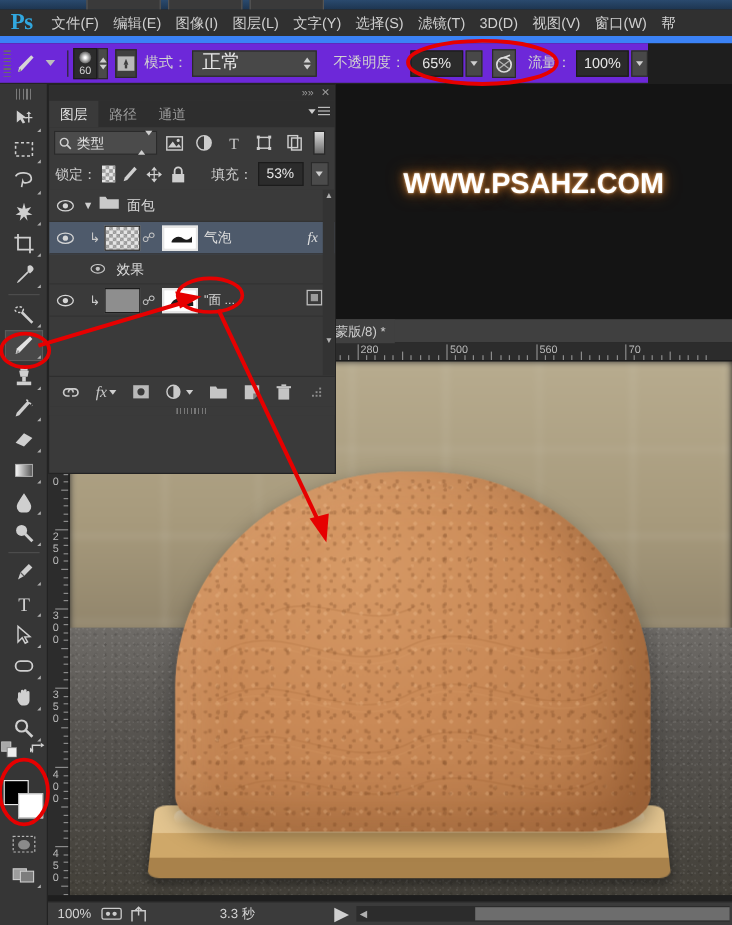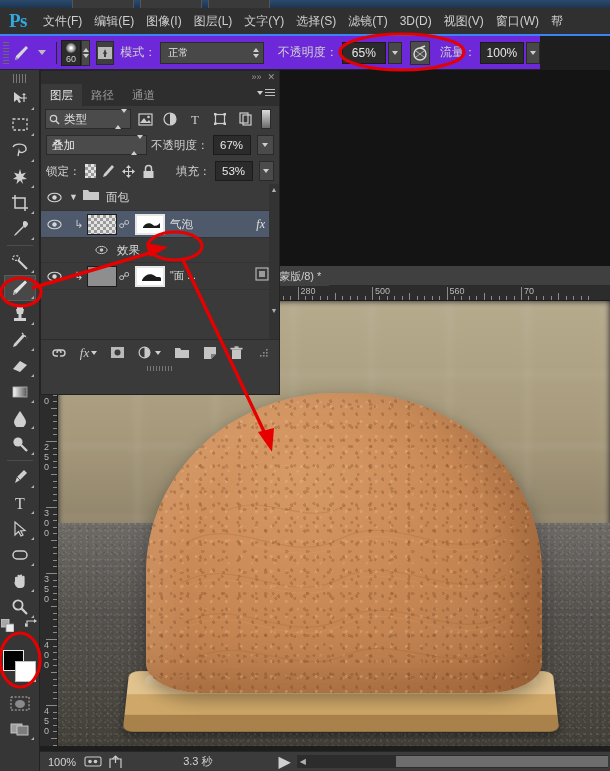--- a/index.html
+++ b/index.html
@@ -19,21 +19,21 @@
   .title-strip .tabbit {
     position: absolute; top: 0; height: 8px; background: #3a3a3a;
     border-left: 1px solid #555; border-right: 1px solid #555;
   }
 
   
   .menubar {
     position: absolute; left: 0; top: 8px; width: 610px; height: 28px;
     background: #303030;
     display: flex; align-items: center;
-    border-bottom: 2px solid #3b82f6;
+    border-bottom: 6px solid #3b82f6;
   }
   .ps-logo {
     color: #31a8e0; font-weight: bold; font-size: 19px;
     font-family: "Liberation Serif", serif;
     padding: 0 10px 0 9px; letter-spacing: -0.5px;
   }
   .menu-item {
     color: #cfcfcf; font-size: 12px; padding: 4px 6px; white-space: nowrap;
     cursor: default;
   }
@@ -72,21 +72,21 @@
     width: 12px; height: 26px; background: #4a4a4a; border: 1px solid #2a2a2a;
     display: flex; align-items: center; justify-content: center;
   }
   .spin-arrows { display: flex; flex-direction: column; gap: 2px; }
   .spin-up { width:0;height:0;border-left:3px solid transparent;border-right:3px solid transparent;border-bottom:4px solid #cfcfcf; }
   .spin-dn { width:0;height:0;border-left:3px solid transparent;border-right:3px solid transparent;border-top:4px solid #cfcfcf; }
   .bar-label { color: #d0d0d0; font-size: 12px; margin: 0 4px 0 6px; white-space: nowrap; }
   .combo {
     height: 22px; background: #484848; border: 1px solid #2a2a2a;
     display: flex; align-items: center; justify-content: space-between;
-    color: #e8e8e8; font-size: 10px; padding: 0 4px 0 7px;
+    color: #e8e8e8; font-size: 16px; padding: 0 4px 0 7px;
   }
   .combo .updown { display: flex; flex-direction: column; gap: 2px; margin-left: 6px; }
   .numfield {
     height: 22px; background: #2b2b2b; border: 1px solid #1b1b1b;
     color: #e8e8e8; font-size: 12px; display: flex; align-items: center;
     justify-content: center; padding: 0 5px; min-width: 44px;
   }
   .dropbtn {
     width: 20px; height: 22px; background: #484848; border: 1px solid #2a2a2a;
     display: flex; align-items: center; justify-content: center; margin-left: 2px;
@@ -199,21 +199,21 @@
   .lname.sub { font-size: 11.5px; }
   .thumb {
     width: 30px; height: 21px; border: 1px solid #1c1c1c; margin-left: 2px; flex: none;
   }
   .mask-thumb { width: 30px; height: 21px; border: 2px solid #e6e6e6; margin-left: 4px; background: #fff; flex: none; position: relative; overflow:hidden; }
   .clip-arrow { width: 12px; color: #c8c8c8; font-size: 11px; text-align: center; }
   .link-ico { width: 14px; color: #c5c5c5; font-size: 11px; text-align: center; }
   .fx-ico { color: #e0e0e0; font-size: 12px; font-style: italic; font-family: "Liberation Serif", serif; }
   .right-ico { margin-left: auto; margin-right: 10px; color: #c0c0c0; }
   .folder-ico { color: #c9c9c9; }
-  .lrow.effect { height: 25px; padding-left: 50px; }
+  .lrow.effect { height: 25px; padding-left: 30px; }
   .lrow.effect2 { height: 25px; padding-left: 64px; }
 
   .panel-scroll {
     position: absolute; right: 0; top: 0; width: 10px; height: 100%; background: #333;
   }
   .panel-scroll .arr { height: 11px; display: flex; align-items: center; justify-content: center; color: #b0b0b0; font-size: 7px;}
 
   .panel-bottom {
     height: 26px; background: #3a3a3a; border-top: 1px solid #2c2c2c;
     display: flex; align-items: center; justify-content: center; gap: 13px;
@@ -606,20 +606,21 @@
     <div class="tool">
       <svg width="20" height="16" viewBox="0 0 20 16">
           <rect x="1" y="3" width="11" height="9" fill="#9d9d9d" stroke="#cfcfcf" stroke-width="0.9"></rect>
           <rect x="7" y="5" width="11" height="9" fill="#7d7d7d" stroke="#cfcfcf" stroke-width="0.9"></rect>
         </svg>
       <i class="corner"></i>
     </div>
   </div>
 
   <div class="dark-bg"></div>
+  <div class="wm">WWW.PSAHZ.COM</div>
 
   <div class="doc-tabbar">
     <div class="doc-tab">...蒙版/8) *</div>
   </div>
   <div class="doc-tab-left-shade"></div>
 
   <div class="ruler-h" id="rulerH">
       <div class="rh-tick" style="left: 16px; height: 13px;"></div>
       <div class="rh-num" style="left: 19px;">400</div>
       <div class="rh-tick" style="left: 23.45px; height: 4px;"></div>
@@ -875,31 +876,20 @@
       </div>
       <div class="ficon">
         <svg width="14" height="14" viewBox="0 0 14 14">
             <rect x="2" y="1" width="8" height="10" fill="none" stroke="#cdcdcd" stroke-width="1.2"></rect>
             <rect x="5" y="3" width="8" height="10" fill="none" stroke="#cdcdcd" stroke-width="1.2"></rect>
           </svg>
       </div>
       <div class="onoff"></div>
     </div>
 
-    <div class="blend-row">
-      <div class="blend-combo">
-        <span>叠加</span>
-        <span class="updown"><i class="spin-up"></i><i class="spin-dn"></i></span>
-      </div>
-      <span class="lbl-sm">不透明度：</span>
-      <div class="num-sm">67%</div>
-      <div class="drop-sm">
-          <i class="spin-dn"></i>
-        </div>
-    </div>
 
     <div class="lock-row">
       <span class="lbl-sm">锁定：</span>
       <span class="lock-ico checker" style="width:14px;height:14px;"></span>
       <span class="lock-ico">
         <svg width="15" height="15" viewBox="0 0 15 15">
             <path d="M2 13 L5 12 L13 3 L11 1 L3 10 Z" fill="#cfcfcf"></path>
           </svg>
       </span>
       <span class="lock-ico">

